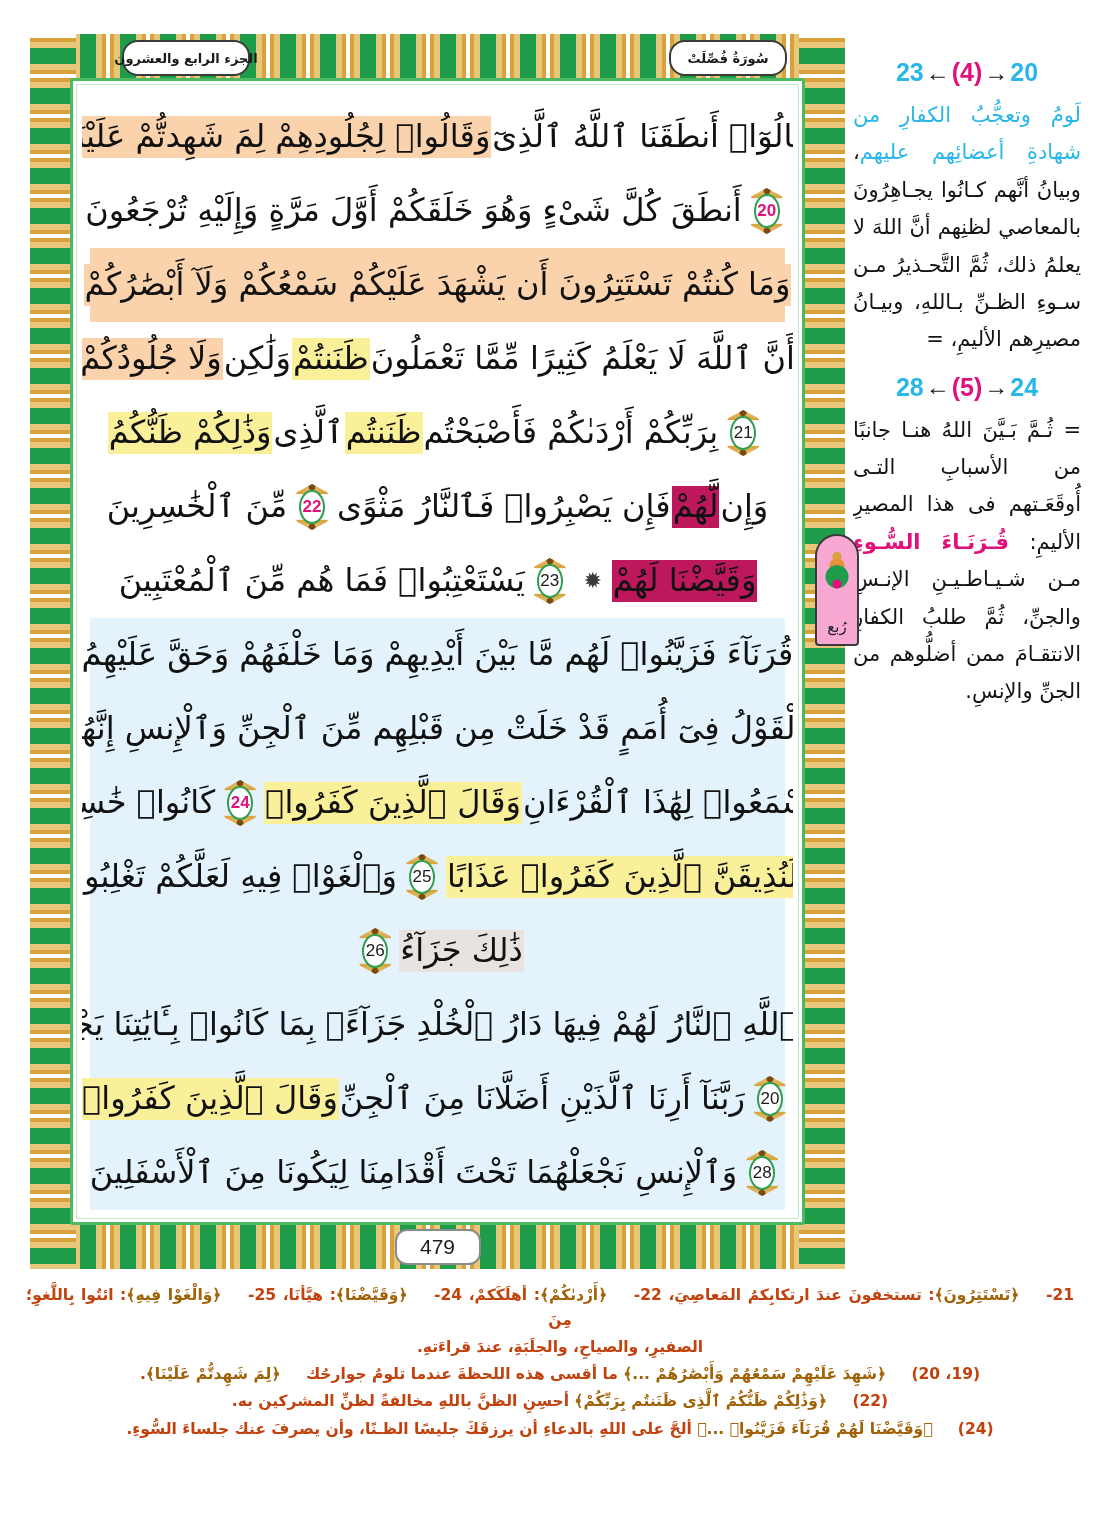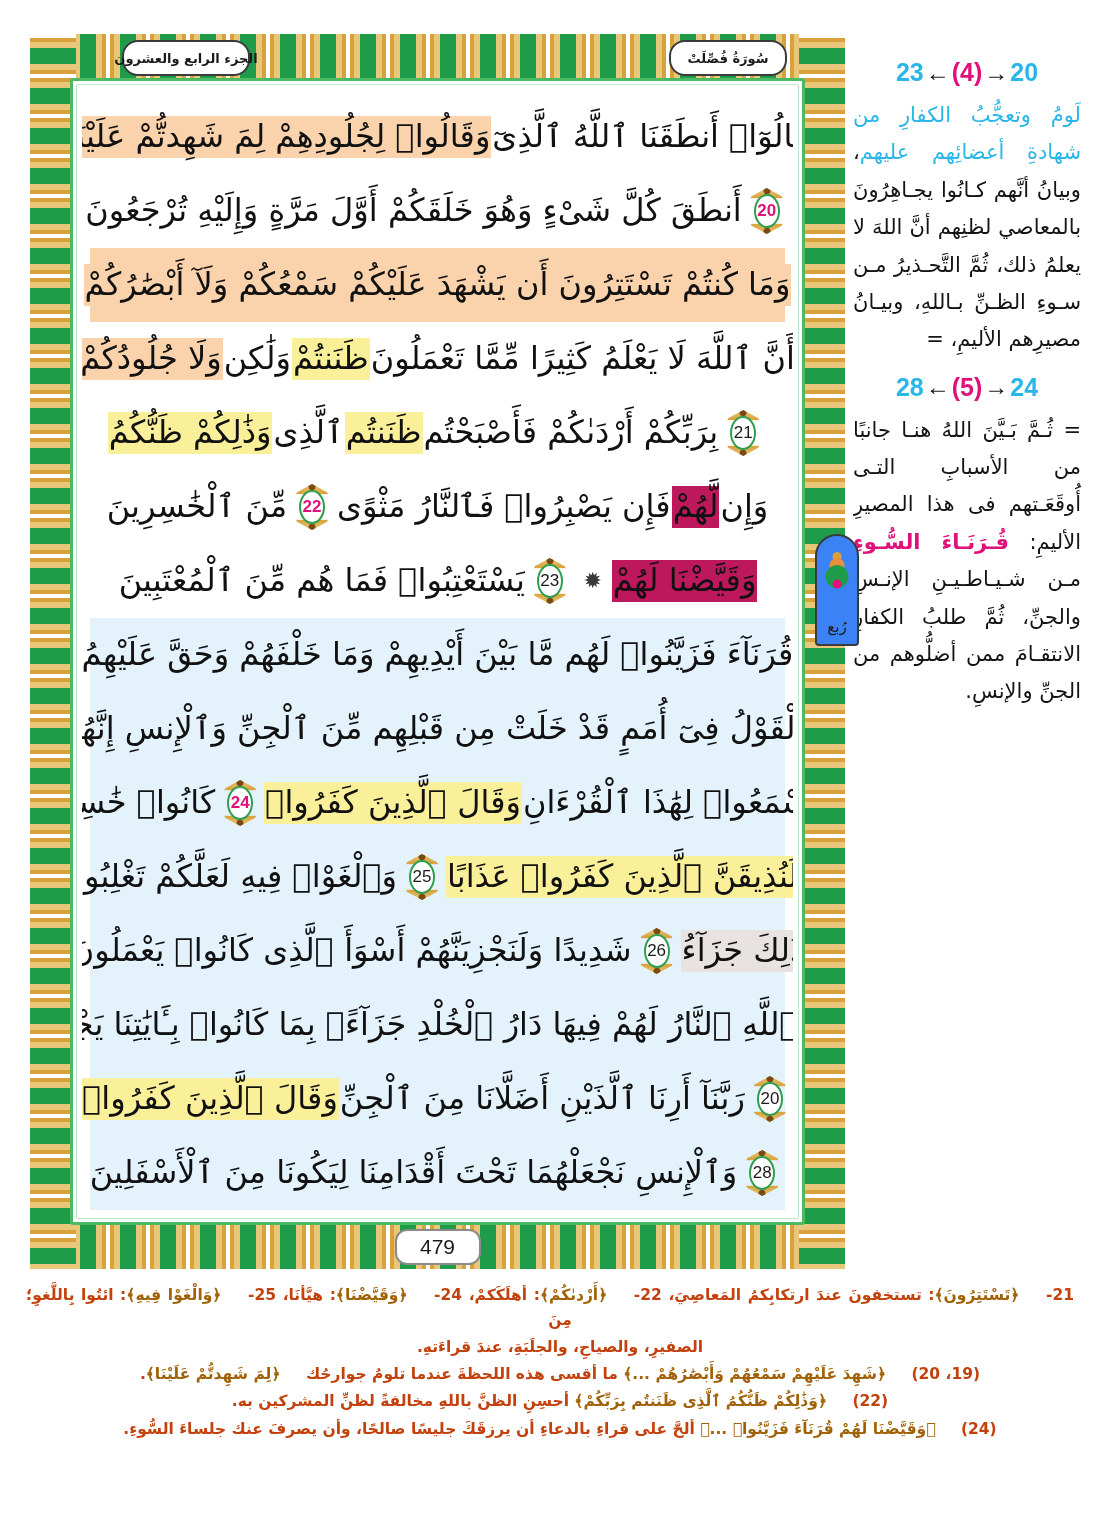--- a/index.html
+++ b/index.html
@@ -121,21 +121,21 @@
     font-size: 21px; color: #1b1b1b;
     z-index: 6;
     font-family: "Liberation Sans", sans-serif;
   }
 
   
   #rub-marker {
     position: absolute;
     right: -14px; top: 500px;
     width: 44px; height: 112px;
-    background: #3b82f6;
+    background: #f9a8d4;
     border: 2px solid #3a3a3a;
     border-radius: 22px 22px 4px 4px;
     z-index: 7;
     display: flex; flex-direction: column;
     align-items: center; justify-content: flex-end;
     padding-bottom: 8px;
     overflow: hidden;
   }
   #rub-ornament {
     position: absolute; top: 14px; left: 50%;
@@ -383,21 +383,20 @@
           </span>
           <span class="seg ">وَٱلْغَوْا۟ فِيهِ لَعَلَّكُمْ تَغْلِبُونَ</span>
         </div>
         <div class="ayah-line band-blue" id="line-12">
           <span class="seg hl-gray"> ذَٰلِكَ جَزَآءُ</span>
           <span class="ayah-num">
             <span class="frill"></span>
             <span class="disc"></span>
             <span class="val">26</span>
           </span>
-          <span class="seg ">شَدِيدًا وَلَنَجْزِيَنَّهُمْ أَسْوَأَ ٱلَّذِى كَانُوا۟ يَعْمَلُونَ</span>
         </div>
         <div class="ayah-line band-blue" id="line-13">
           <span class="seg ">أَعْدَآءِ ٱللَّهِ ٱلنَّارُ لَهُمْ فِيهَا دَارُ ٱلْخُلْدِ جَزَآءًۢ بِمَا كَانُوا۟ بِـَٔايَٰتِنَا يَجْحَدُونَ</span>
         </div>
         <div class="ayah-line band-blue" id="line-14">
           <span class="ayah-num">
             <span class="frill"></span>
             <span class="disc"></span>
             <span class="val">20</span>
           </span>
@@ -432,16 +431,16 @@
         <span class="num-start">24</span>
       </div>
       <div class="commentary"><span>= ثُـمَّ بَـيَّنَ اللهُ هنـا جانبًا من الأسبابِ التـى أُوقَعَـتهم فى هذا المصيرِ الأليمِ: </span><span class="magenta">قُـرَنَـاءَ السُّـوءِ</span><span> مـن شـيـاطـيـنِ الإنـسِ والجنِّ، ثُمَّ طلبُ الكفارِ الانتقـامَ ممن أضلُّوهم من الجنِّ والإنسِ.</span></div>
     </div>
 
   <div id="footnotes">
       <div class="fn-line fn-wrap" id="fn-vocab-1"><span class="k">21- </span><span class="q">﴿تَسْتَتِرُونَ﴾</span><span class="k">: تستخفونَ عندَ ارتكابِكمُ المَعاصِيَ، 22- </span><span class="q">﴿أَرْدىٰكُمْ﴾</span><span class="k">: أهلَكَكمْ، 24- </span><span class="q">﴿وَقَيَّضْنَا﴾</span><span class="k">: هيَّأنَا، 25- </span><span class="q">﴿وَالْغَوْا فِيهِ﴾</span><span class="k">: ائتُوا بِاللَّغوِ؛ مِنَ</span></div>
       <div class="fn-line fn-wrap" id="fn-vocab-2"><span class="k">الصفيرِ، والصياحِ، والجلَبَةِ، عندَ قراءَتهِ.</span></div>
       <div class="fn-line fn-wrap" id="fn-note-19-20"><span class="k">(19، 20) </span><span class="q">﴿شَهِدَ عَلَيْهِمْ سَمْعُهُمْ وَأَبْصَٰرُهُمْ ...﴾</span><span class="k"> ما أقسى هذه اللحظةَ عندما تلومُ جوارحُك </span><span class="q">﴿لِمَ شَهِدتُّمْ عَلَيْنَا﴾</span><span class="k">.</span></div>
       <div class="fn-line fn-wrap" id="fn-note-22"><span class="k">(22) </span><span class="q">﴿وَذَٰلِكُمْ ظَنُّكُمُ ٱلَّذِى ظَنَنتُم بِرَبِّكُمْ﴾</span><span class="k"> أحسِنِ الظنَّ باللهِ مخالفةً لظنِّ المشركين به.</span></div>
-      <div class="fn-line fn-wrap" id="fn-note-24"><span class="k">(24) </span><span class="q">﴿وَقَيَّضْنَا لَهُمْ قُرَنَآءَ فَزَيَّنُوا۟ ...﴾</span><span class="k"> ألحَّ على قراءِ بالدعاءِ أن يرزقَكَ جليسًا صالحًا، وأن يصرفَ عنك جلساءَ السُّوءِ.</span></div>
+      <div class="fn-line fn-wrap" id="fn-note-24"><span class="k">(24) </span><span class="q">﴿وَقَيَّضْنَا لَهُمْ قُرَنَآءَ فَزَيَّنُوا۟ ...﴾</span><span class="k"> ألحَّ على اللهِ بالدعاءِ أن يرزقَكَ جليسًا الظـنًا، وأن يصرفَ عنك جلساءَ السُّوءِ.</span></div>
     </div>
 
 </div>
 
 </body></html>

